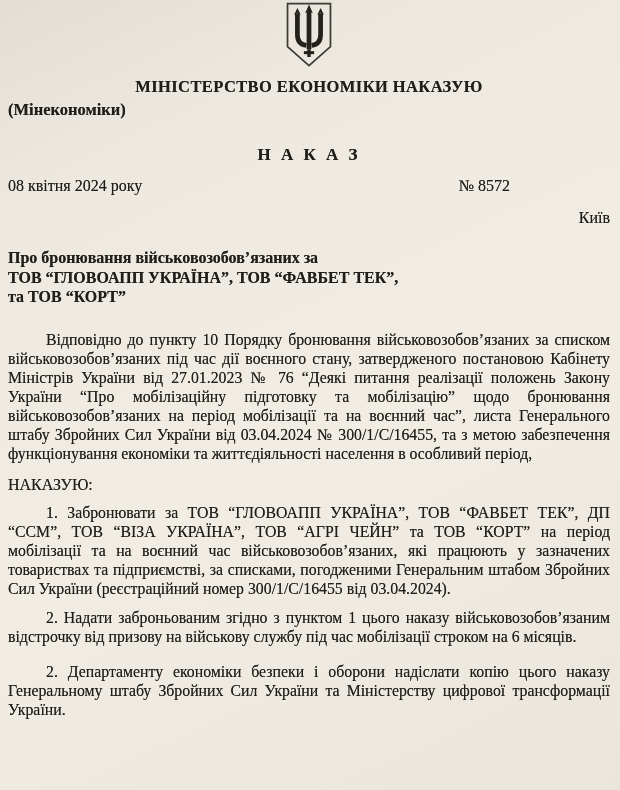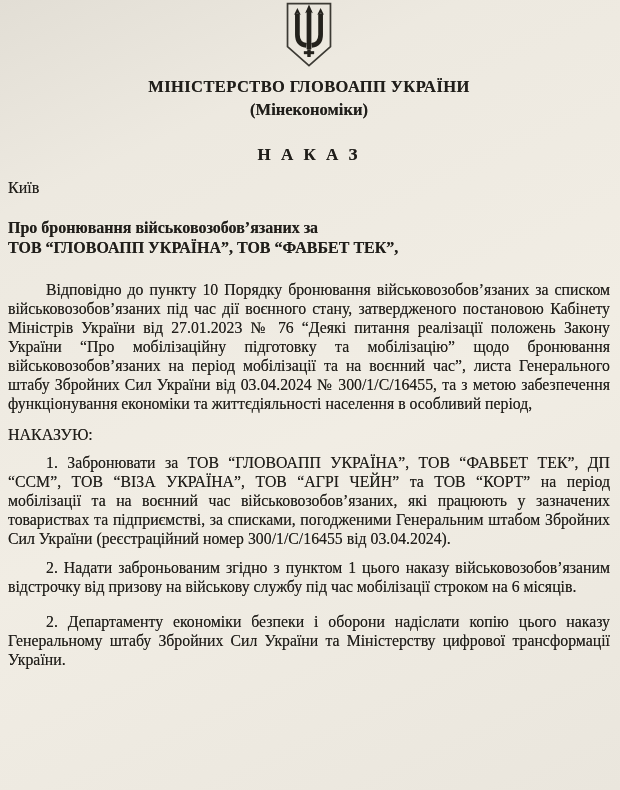--- a/index.html
+++ b/index.html
@@ -26,21 +26,21 @@
     line-height: 0;
   }
   .ministry {
     text-align: center;
     font-weight: bold;
     font-size: 16.5px;
     letter-spacing: 0.4px;
     margin-top: 8px;
   }
   .ministry-short {
-    text-align: center;
+    text-align: left;
     font-weight: bold;
     font-size: 16.5px;
     margin-top: 3px;
   }
   .order-title {
     text-align: center;
     font-weight: bold;
     font-size: 17px;
     letter-spacing: 3px;
     margin-top: 25px;
@@ -49,21 +49,21 @@
     display: flex;
     justify-content: space-between;
     align-items: baseline;
     font-size: 16px;
     margin-top: 12px;
   }
   .order-number {
     margin-right: 100px;
   }
   .city {
-    text-align: left;
+    text-align: right;
     font-size: 16px;
     margin-top: 14px;
   }
   .subject {
     font-weight: bold;
     font-size: 16px;
     line-height: 19.5px;
     margin-top: 21px;
   }
   .body-par {
@@ -99,31 +99,36 @@
         <path d="M24 59 H36" stroke-width="3.5"></path>
       </g>
       <g fill="#23211c">
         <polygon points="30,3 25.5,13 30,10.5 34.5,13"></polygon>
         <polygon points="16.5,7 12.5,15 16.5,12.5 20.5,15"></polygon>
         <polygon points="43.5,7 39.5,15 43.5,12.5 47.5,15"></polygon>
       </g>
     </svg>
   </div>
 
-  <div class="ministry">МІНІСТЕРСТВО ГЛОВОАПП УКРАЇНИ</div>
+  <div class="ministry">МІНІСТЕРСТВО ЕКОНОМІКИ НАКАЗУЮ</div>
   <div class="ministry-short">(Мінекономіки)</div>
 
   <div class="order-title">Н А К А З</div>
 
+  <div class="date-row">
+    <span>08 квітня 2024 року</span>
+    <span class="order-number">№ 8572</span>
+  </div>
 
   <div class="city">Київ</div>
 
   <div class="subject">
     <div>Про бронювання військовозобов’язаних за</div>
     <div>ТОВ “ГЛОВОАПП УКРАЇНА”, ТОВ “ФАВБЕТ ТЕК”,</div>
+    <div>та ТОВ “КОРТ”</div>
   </div>
 
   <p class="body-par preamble">Відповідно до пункту 10 Порядку бронювання військовозобов’язаних за списком військовозобов’язаних під час дії воєнного стану, затвердженого постановою Кабінету Міністрів України від 27.01.2023 № 76 “Деякі питання реалізації положень Закону України “Про мобілізаційну підготовку та мобілізацію” щодо бронювання військовозобов’язаних на період мобілізації та на воєнний час”, листа Генерального штабу Збройних Сил України від 03.04.2024 № 300/1/С/16455, та з метою забезпечення функціонування економіки та життєдіяльності населення в особливий період,</p>
 
   <p class="body-par decree">НАКАЗУЮ:</p>
 
   <p class="body-par item-1">1. Забронювати за ТОВ “ГЛОВОАПП УКРАЇНА”, ТОВ “ФАВБЕТ ТЕК”, ДП “ССМ”, ТОВ “ВІЗА УКРАЇНА”, ТОВ “АГРІ ЧЕЙН” та ТОВ “КОРТ” на період мобілізації та на воєнний час військовозобов’язаних, які працюють у зазначених товариствах та підприємстві, за списками, погодженими Генеральним штабом Збройних Сил України (реєстраційний номер 300/1/С/16455 від 03.04.2024).</p>
   <p class="body-par item-2">2. Надати заброньованим згідно з пунктом 1 цього наказу військовозобов’язаним відстрочку від призову на військову службу під час мобілізації строком на 6 місяців.</p>
   <p class="body-par item-3">2. Департаменту економіки безпеки і оборони надіслати копію цього наказу Генеральному штабу Збройних Сил України та Міністерству цифрової трансформації України.</p>
 

